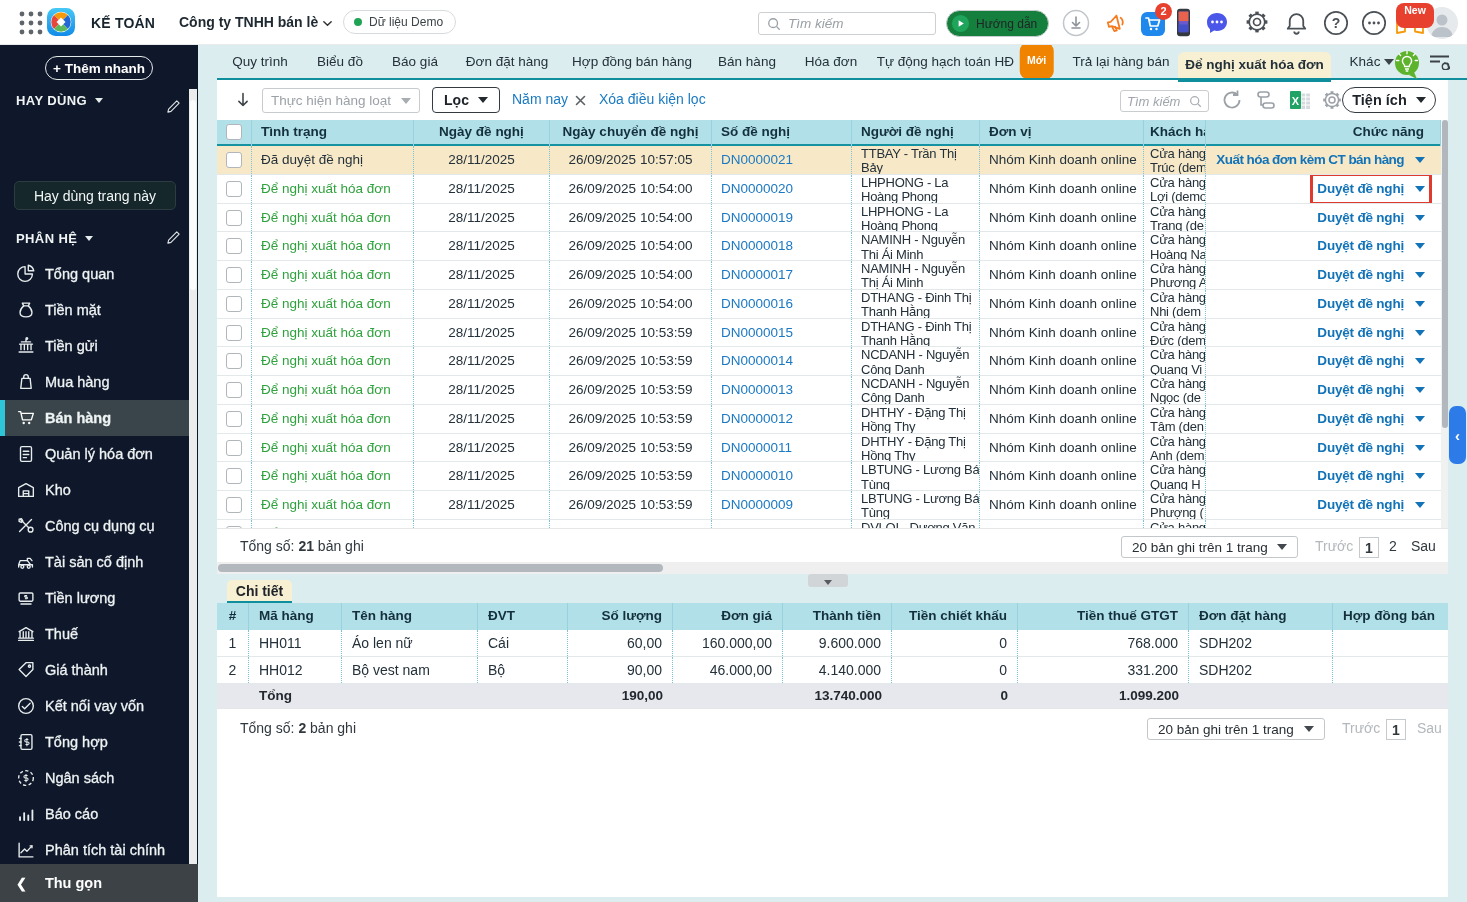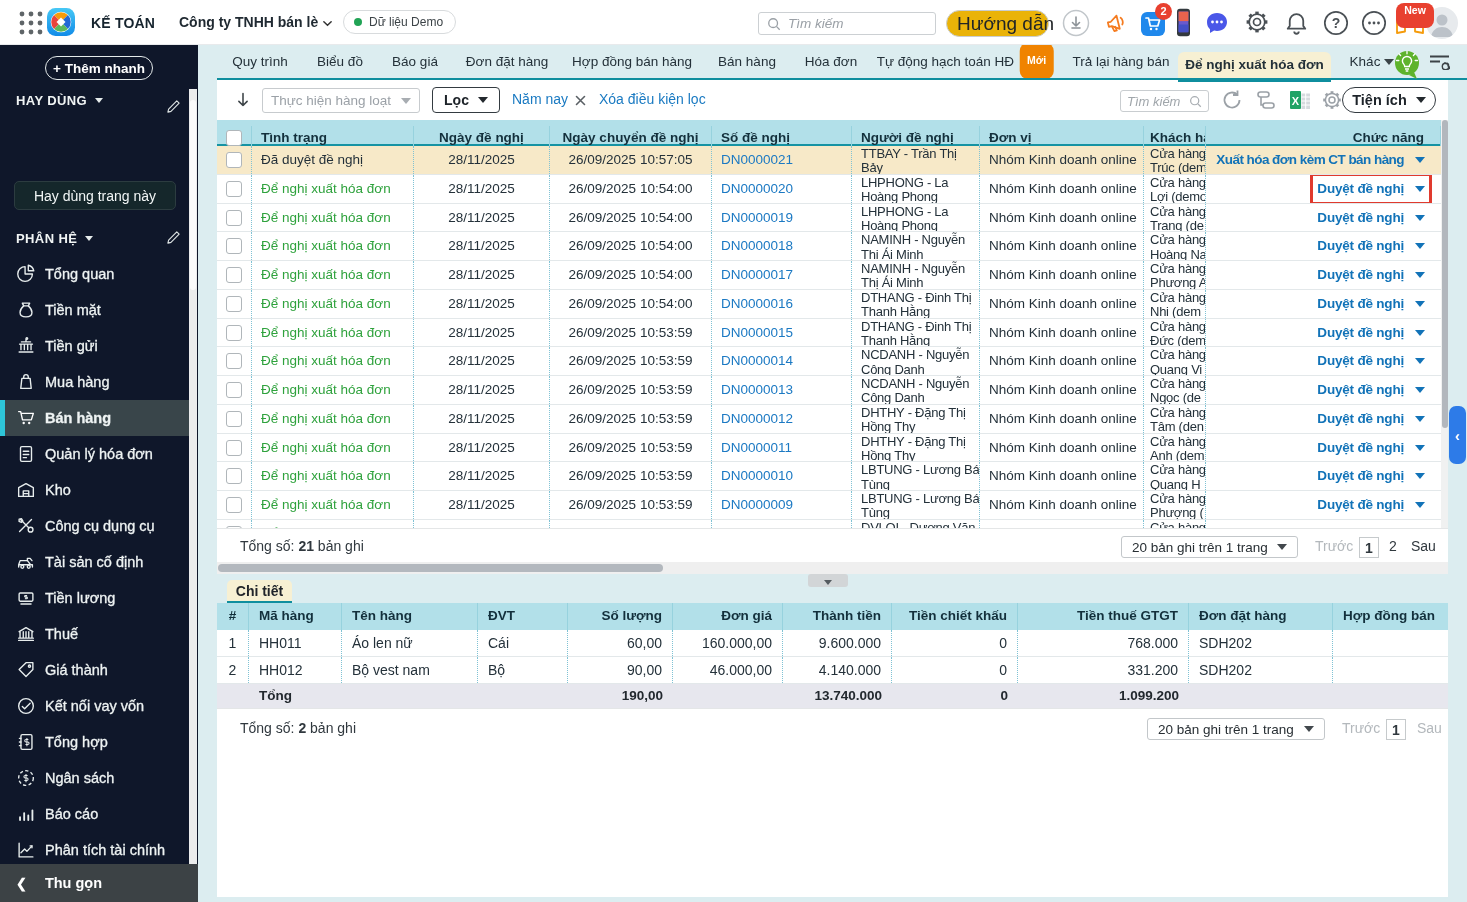--- a/index.html
+++ b/index.html
@@ -9,21 +9,21 @@
 #topbar { position:absolute; left:0; top:0; width:1467px; height:45px; background:#fff; border-bottom:1px solid #e8eaec; z-index:30; }
 #topbar .grid { position:absolute; left:18px; top:10px; }
 #topbar .logo { position:absolute; left:47px; top:8px; }
 #topbar .appname { position:absolute; left:84px; top:15px; font-size:14px; letter-spacing:-0.2px; font-weight:bold; color:#16242e; letter-spacing:.2px;padding-left:7px; }
 #topbar .company { position:absolute; left:179px; top:14px; font-size:14px; font-weight:bold; color:#202a32; }
 #topbar .ccar { position:absolute; left:313px; top:18px; width:11px; height:11px; }
 .demo-pill { position:absolute; left:343px; top:10px; height:24px; border:1px solid #d8dbdd; border-radius:13px; display:flex; align-items:center; padding:0 12px 0 10px; font-size:12px; color:#3c4347; background:#fff; }
 .demo-pill .dot { width:8px; height:8px; border-radius:50%; background:#21a355; margin-right:7px; }
 .searchbox { position:absolute; left:758px; top:12px; width:178px; height:23px; border:1px solid #ccd0d3; border-radius:3px; display:flex; align-items:center; padding:0 8px; color:#9aa0a6; font-size:13.5px; font-style:italic; }
 .searchbox svg { margin-right:7px; }
-.guide { position:absolute; left:946px; top:10px; width:103px; height:27px; border:1px solid #c9cdcf; border-radius:14px; display:flex; align-items:center; padding:0 5px 0 4px; font-size:19px; white-space:nowrap; color:#202427; background:#eab308; }
+.guide { position:absolute; left:946px; top:10px; width:103px; height:27px; border:1px solid #c9cdcf; border-radius:14px; display:flex; align-items:center; padding:0 5px 0 4px; font-size:12px; white-space:nowrap; color:#202427; background:#15803d; }
 .hicon { position:absolute; top:9px; }
 
 #sidebar { position:absolute; left:0; top:45px; width:198px; height:857px; background:#0f172a; z-index:20; }
 .addbtn { position:absolute; left:45px; top:11px; width:108px; height:24px; border:1.5px solid #e4eaea; border-radius:13px; color:#fff; font-size:13.5px; font-weight:bold; display:flex; align-items:center; justify-content:center; }
 .sechead { position:absolute; left:16px; font-size:13px; font-weight:bold; color:#f0f4f4; letter-spacing:.4px; display:flex; align-items:center; }
 .sechead .car { margin-left:8px; width:0; height:0; border-left:4.5px solid transparent; border-right:4.5px solid transparent; border-top:5px solid #e6ecec; }
 .pencil { position:absolute; left:166px; }
 .dashbox { position:absolute; left:14px; top:84px; width:162px; height:44px; border:1px dashed #9aa5a5; border-radius:3px; color:#1f97e8; font-size:13.5px; text-align:center; line-height:20px; padding-top:3px; }
 .graybtn { position:absolute; left:14px; top:136px; width:162px; height:29px; background:#15272b; border:1px solid #2c3c40; border-radius:5px; color:#f2f6f6; font-size:14px; display:flex; align-items:center; justify-content:center; }
 .mi { position:absolute; left:0; width:190px; height:36px; color:#eef3f3; font-size:14.5px; display:flex; align-items:center; }
@@ -65,21 +65,21 @@
 .c1 { left:35px; width:162px; padding-left:9px; }
 .c2 { left:197px; width:136px; text-align:center; }
 .c3 { left:333px; width:162px; text-align:center; }
 .c4 { left:495px; width:140px; padding-left:9px; }
 .c5 { left:635px; width:128px; padding-left:9px; }
 .c6 { left:763px; width:164px; padding-left:9px; }
 .c7 { left:927px; width:62px; padding-left:6px; }
 .c8 { left:989px; width:235px; text-align:right; padding-right:16px; }
 .r .c { border-right:1px dotted #7fc2d4; font-size:13.5px; color:#24313a; }
 .r .c8, .hrow .c8 { border-right:none; }
-.hrow .c { border-right:1px solid #97d2de; position:absolute; top:0; height:28px;margin-top:6px; }
+.hrow .c { border-right:1px solid #97d2de; position:absolute; top:0; height:28px; }
 .r .c1,.r .c2,.r .c3,.r .c4,.r .c6 { line-height:28px; }
 .r .c5,.r .c7 { font-size:13px; line-height:14.2px; padding-top:1px; letter-spacing:-0.25px; }
 .r .c8 { line-height:28px; }
 .r .c1.st-g { color:#2fa23d; }
 .r .c4.link { color:#1b79c3; }
 .cb { display:inline-block; width:16px; height:16px; border:1px solid #b0b6ba; border-radius:3px; background:#fff; margin:6px 0 0 9px; }
 .act { color:#1273b8; font-weight:bold; font-size:13.5px; letter-spacing:-0.2px; }
 .caret { display:inline-block; width:0; height:0; border-left:5.5px solid transparent; border-right:5.5px solid transparent; border-top:6.5px solid #1273b8; margin-left:11px; vertical-align:1px; }
 .redbox { position:absolute; right:9px; top:-2px; width:122px; height:32px; border:3px solid #e03a2e; z-index:3; }
 

